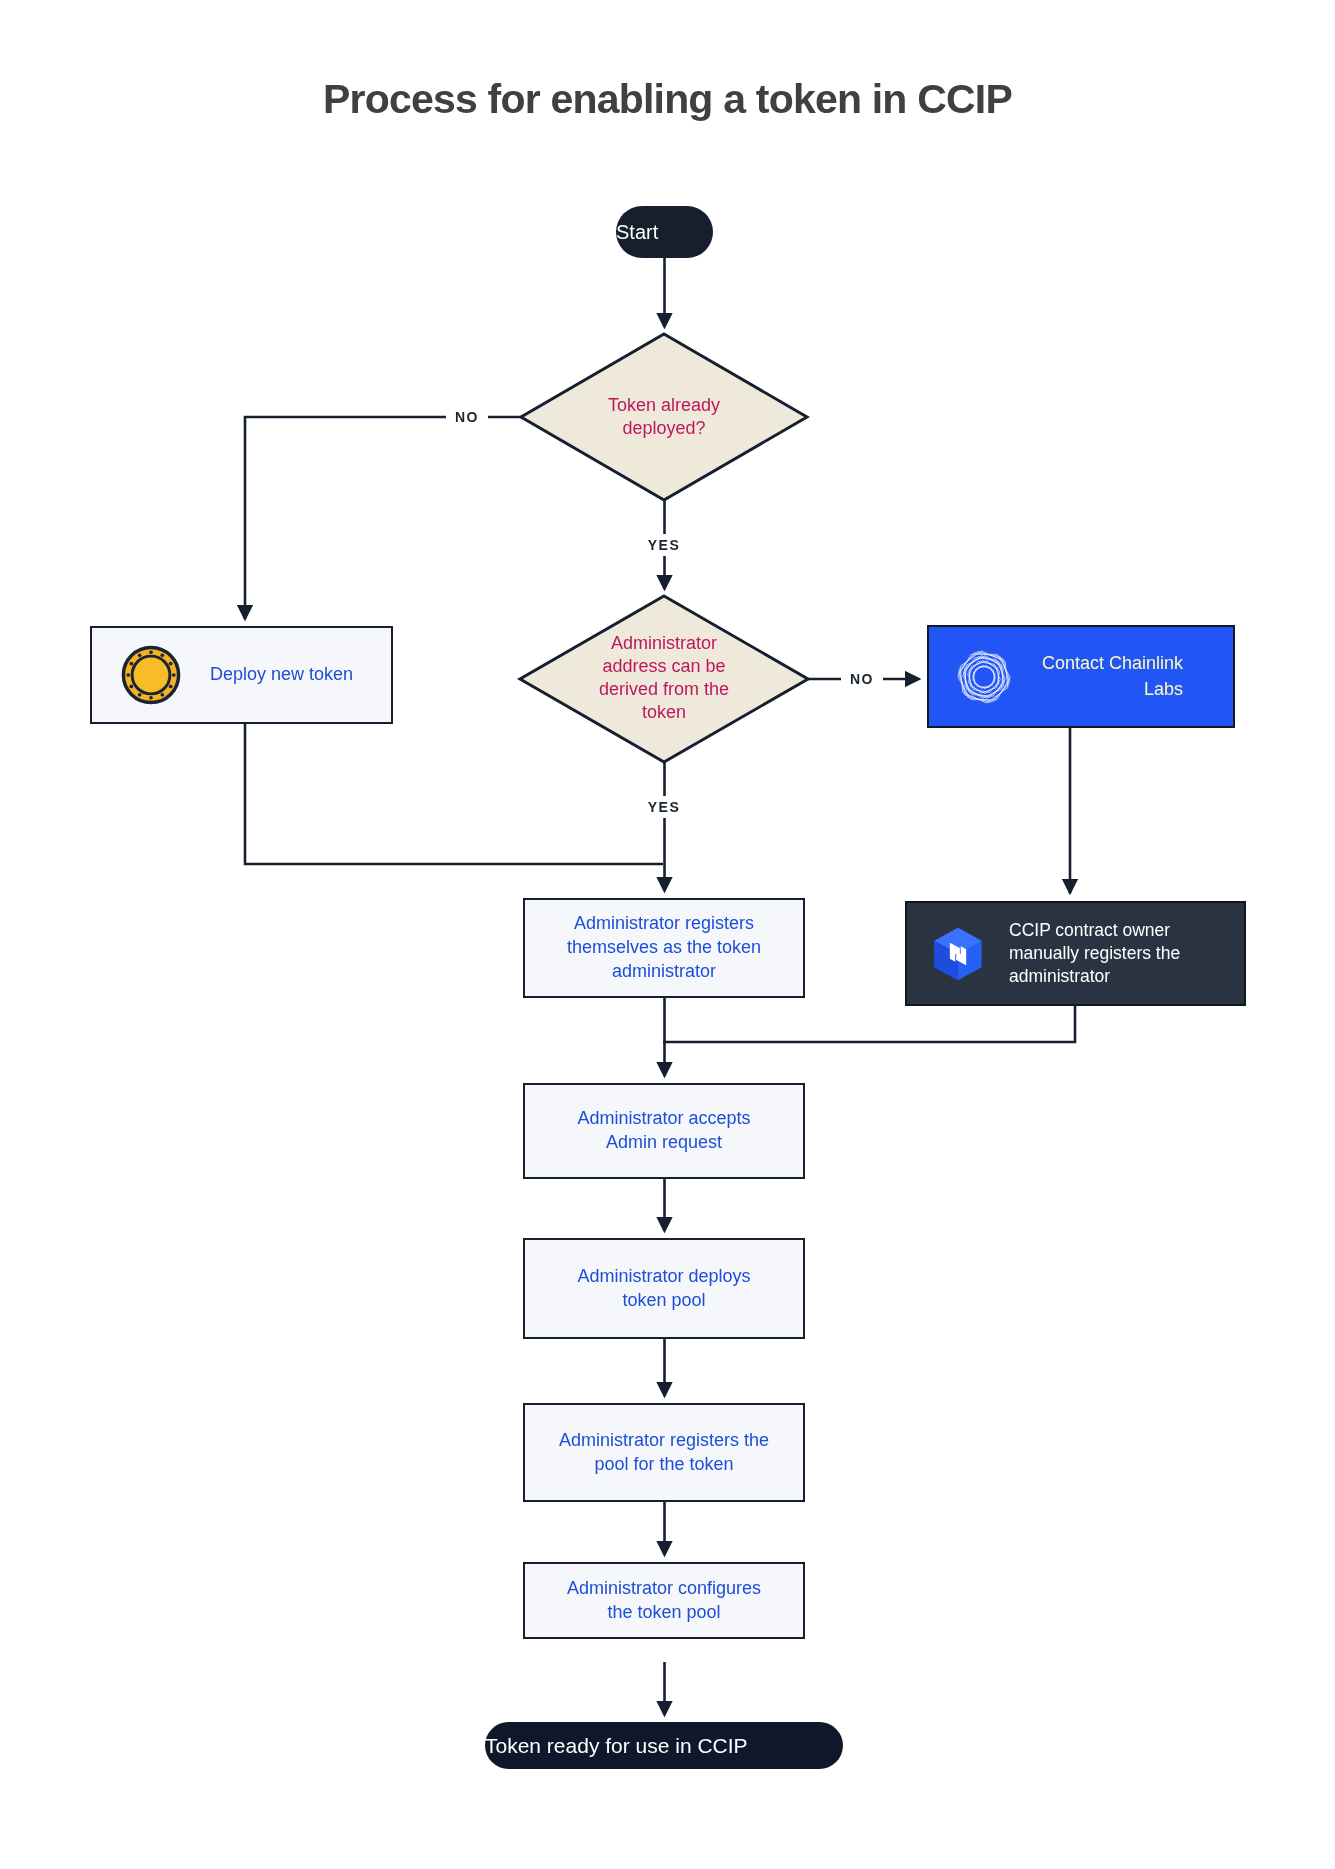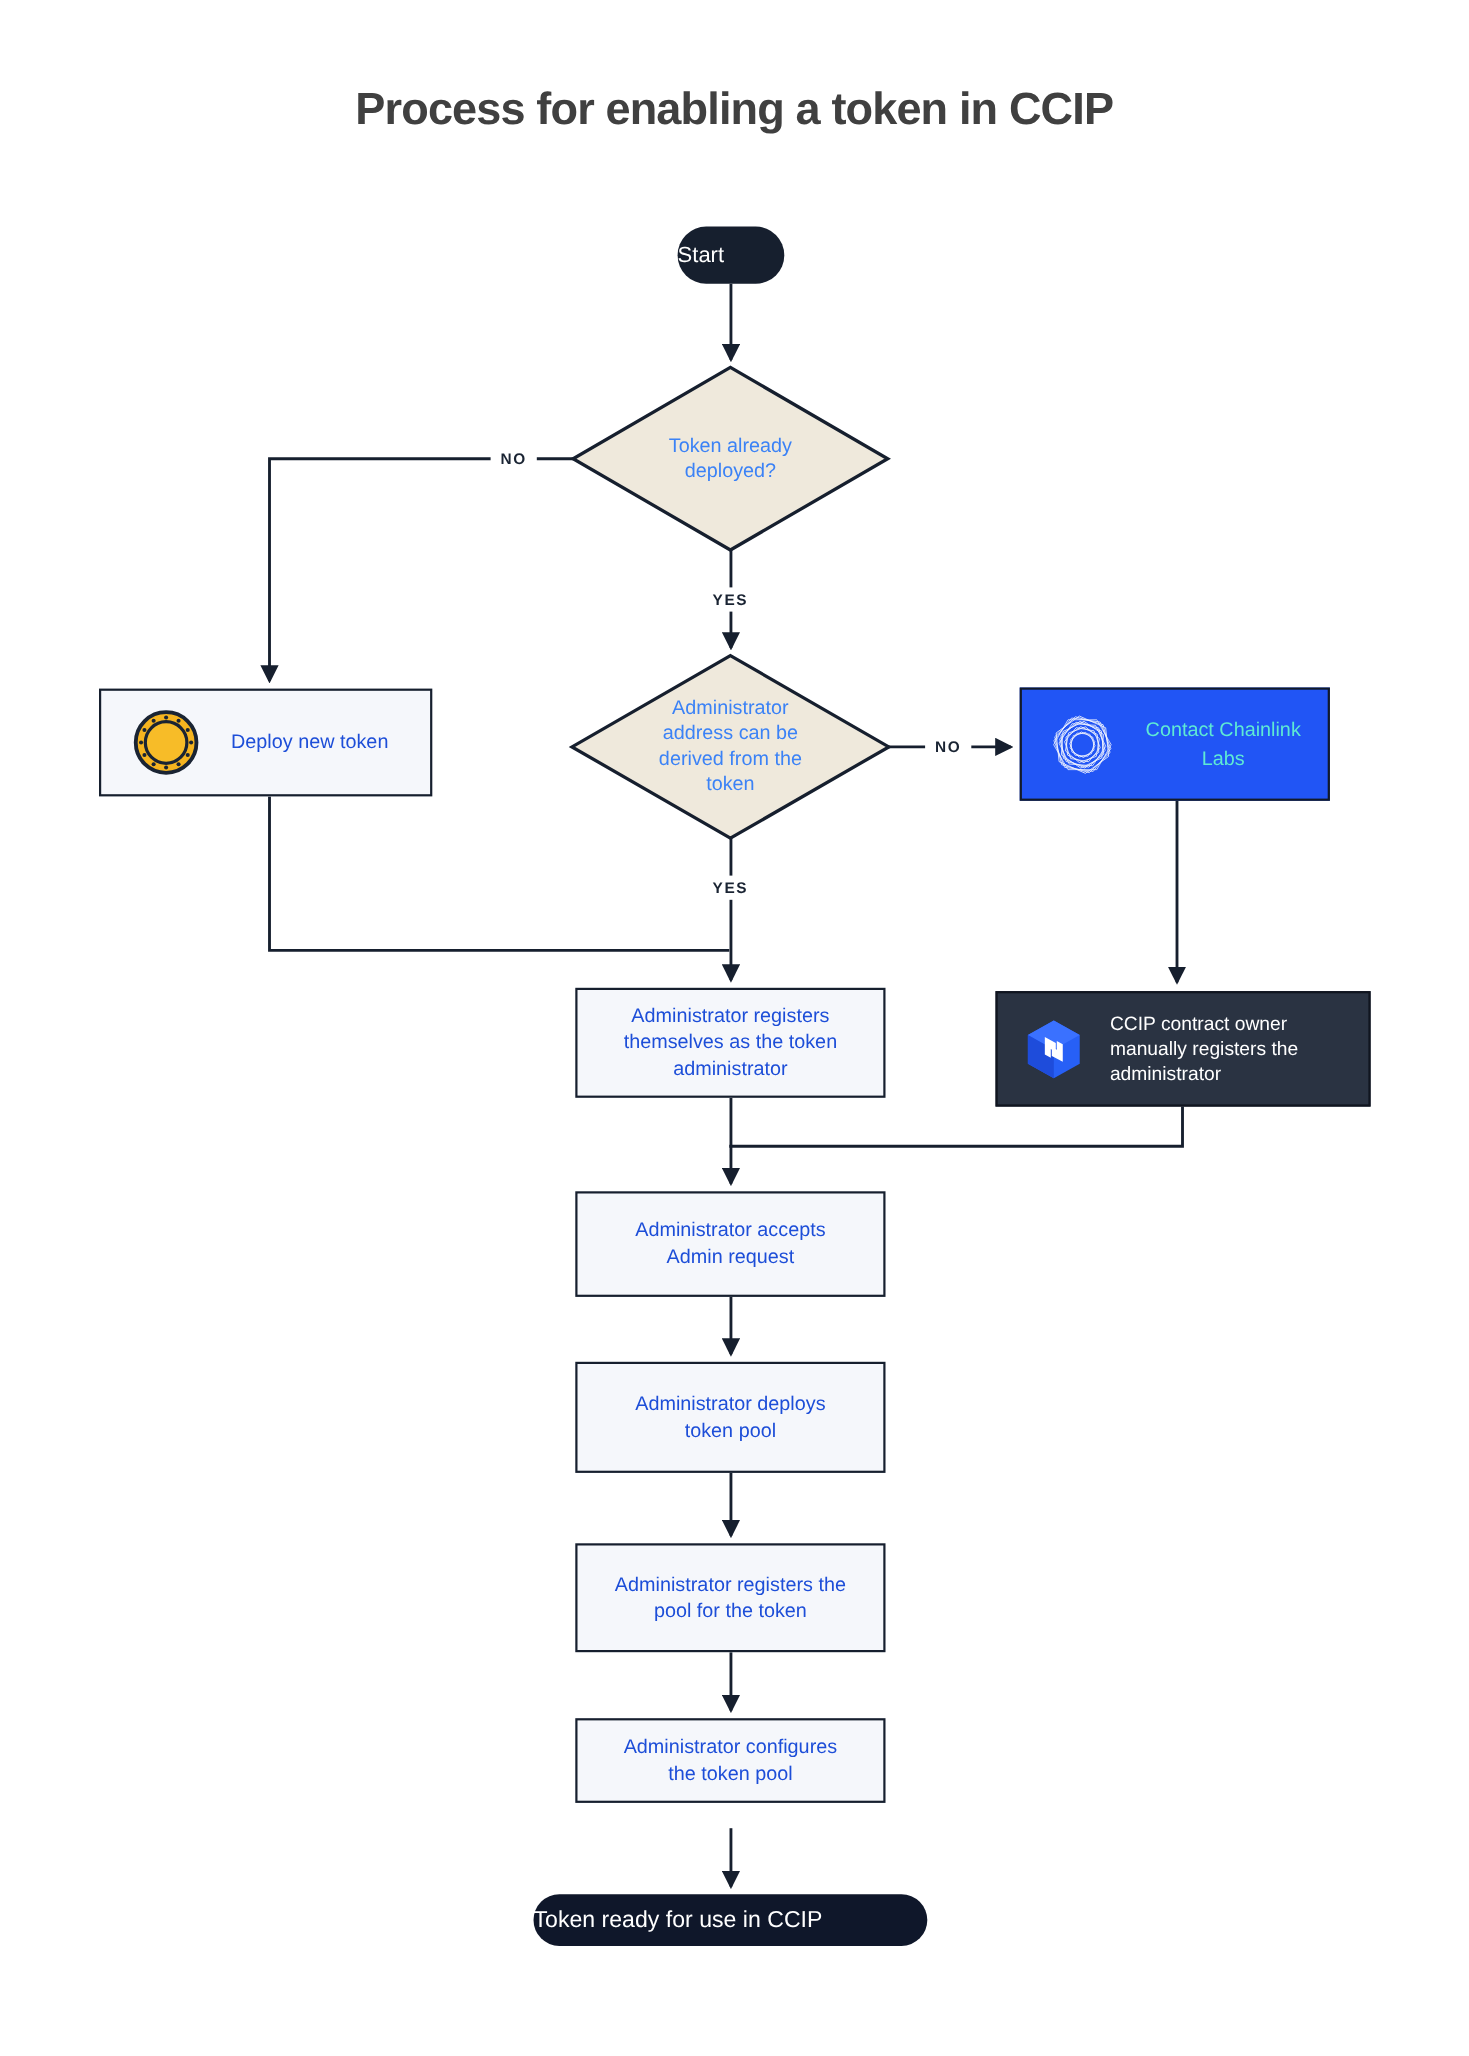--- a/index.html
+++ b/index.html
@@ -16,31 +16,31 @@
   .box { background:#F5F7FB; border:2.5px solid #161F2E; font-size:18px; line-height:1.32;
          text-align:center; color:#1d4ed8; }
   .box-deploy   { left:90px;  top:626px;  width:303px; height:98px;  justify-content:flex-start; padding-left:28px; text-align:left; }
   .box-deploy .lbl { margin-left:28px; }
   .box-register  { left:523px; top:898px;  width:282px; height:100px; padding:0 32px; }
   .box-accept    { left:523px; top:1083px; width:282px; height:96px;  padding:0 32px; }
   .box-deploypool{ left:523px; top:1238px; width:282px; height:101px; padding:0 32px; }
   .box-regpool   { left:523px; top:1403px; width:282px; height:99px;  padding:0 32px; }
   .box-configure { left:523px; top:1562px; width:282px; height:77px; padding:0 32px; }
 
-  .box-contact { left:927px; top:625px; width:282px; height:103px; background:#2155F5;
-                 border:2.5px solid #121A28; color:#5eead4; justify-content:flex-start;
-                 padding-left:24px; text-align:center; }
+  .box-contact { left:927px; top:625px; width:308px; height:103px; background:#2155F5;
+                 border:2.5px solid #121A28; color:#fef9c3; justify-content:flex-start;
+                 padding-left:24px; text-align:right; }
   .box-contact .lbl { margin-left:26px; width:142px; line-height:1.4; }
 
   .box-dark { left:905px; top:901px; width:341px; height:105px; background:#2A3342;
               border:2.5px solid #10151F; color:#fff; justify-content:flex-start;
               padding-left:22px; text-align:left; font-size:17.5px; }
   .box-dark .lbl { margin-left:22px; width:195px; line-height:1.32; }
 
-  .dtext { position:absolute; text-align:center; font-size:18px; line-height:1.28; color:#3b82f6; }
+  .dtext { position:absolute; text-align:center; font-size:18px; line-height:1.28; color:#be185d; }
   .d1text { left:564px; top:394px; width:200px; }
   .d2text { left:579px; top:632px; width:170px; }
 
   .edge-label { position:absolute; transform:translate(-50%,-50%); background:#fff;
                 padding:3px 9px; font-size:14px; font-weight:700; letter-spacing:1.5px;
                 color:#1A2433; }
   .pill-end { left:485px; top:1722px; width:358px; height:47px; background:#0f172a;
               border-radius:24px; color:#fff; font-size:21px; font-weight:400; }
   .icon { flex:0 0 auto; display:block; }
 </style>

